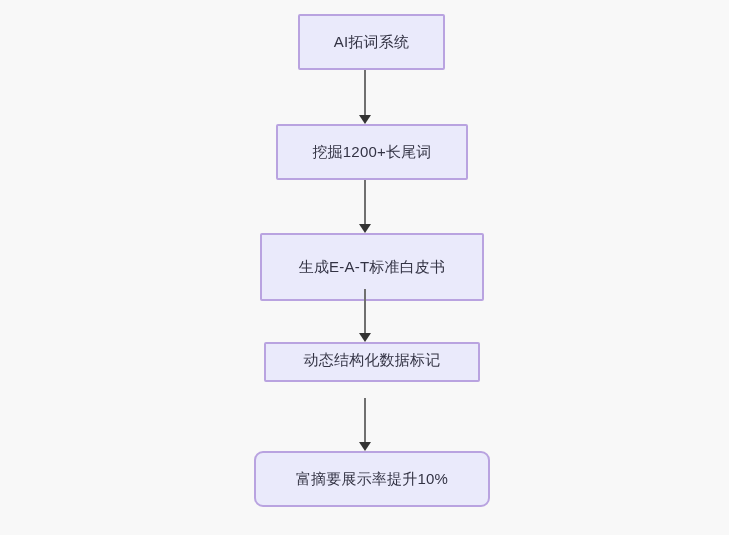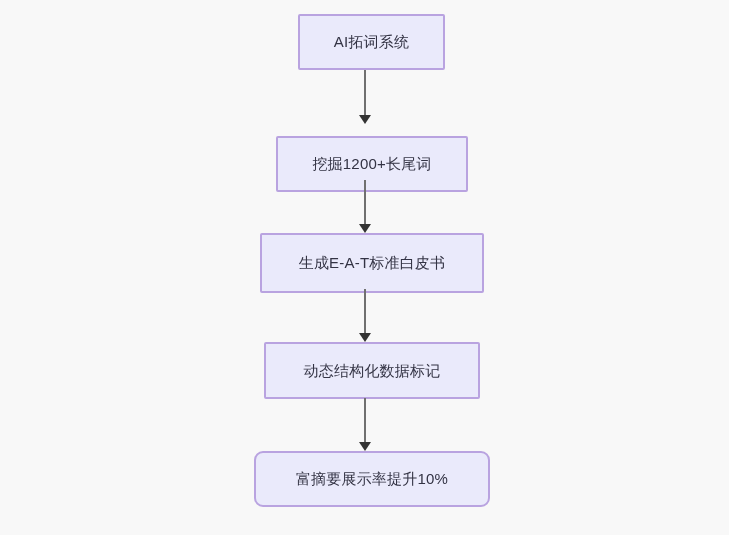--- a/index.html
+++ b/index.html
@@ -66,39 +66,39 @@
 
   <div class="node" id="node-1" style="left: 298px; top: 14px; width: 147px; height: 56px;">
     <span class="node-label">AI拓词系统</span>
   </div>
 
   <div class="connector" id="edge-1" style="left: 359px; top: 70px; height: 54px;">
     <div class="stem" style="height: 47px;"></div>
     <div class="head" style="top: 45px;"></div>
   </div>
 
-  <div class="node" id="node-2" style="left: 276px; top: 124px; width: 192px; height: 56px; margin-top: 12px;">
+  <div class="node" id="node-2" style="left: 276px; top: 124px; width: 192px; height: 56px;">
     <span class="node-label">挖掘1200+长尾词</span>
   </div>
 
   <div class="connector" id="edge-2" style="left: 359px; top: 180px; height: 53px;">
     <div class="stem" style="height: 46px;"></div>
     <div class="head" style="top: 44px;"></div>
   </div>
 
-  <div class="node" id="node-3" style="left: 260px; top: 233px; width: 224px; height: 60px;">
+  <div class="node" id="node-3" style="left: 260px; top: 233px; width: 224px; height: 68px;">
     <span class="node-label">生成E-A-T标准白皮书</span>
   </div>
 
   <div class="connector" id="edge-3" style="left: 359px; top: 289px; height: 53px;">
     <div class="stem" style="height: 46px;"></div>
     <div class="head" style="top: 44px;"></div>
   </div>
 
-  <div class="node" id="node-4" style="left: 264px; top: 342px; width: 216px; height: 57px;">
+  <div class="node" id="node-4" style="left: 264px; top: 342px; width: 216px; height: 40px; font-family: Liberation Mono, monospace;">
     <span class="node-label">动态结构化数据标记</span>
   </div>
 
   <div class="connector" id="edge-4" style="left: 359px; top: 398px; height: 53px;">
     <div class="stem" style="height: 46px;"></div>
     <div class="head" style="top: 44px;"></div>
   </div>
 
   <div class="node" id="node-5" style="left: 254px; top: 451px; width: 236px; height: 56px; border-radius: 9px;">
     <span class="node-label">富摘要展示率提升10%</span>

